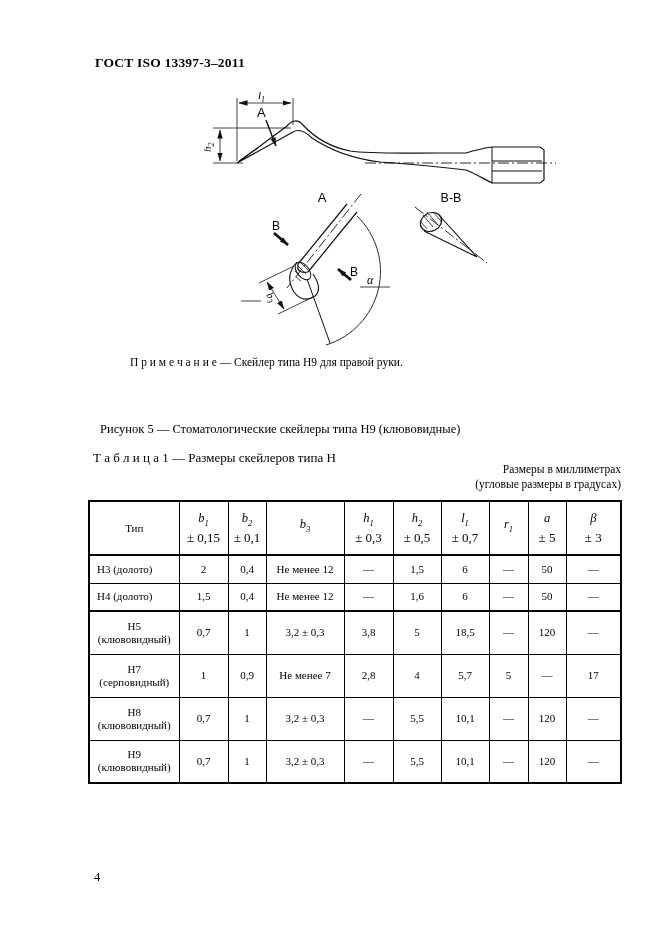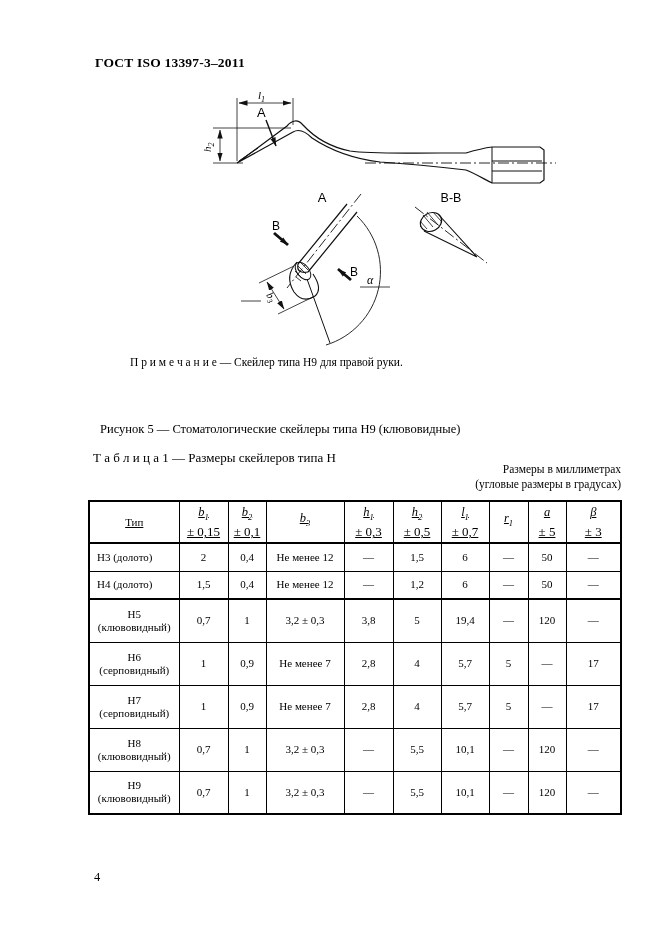--- a/index.html
+++ b/index.html
@@ -14,21 +14,21 @@
   .fig-caption{position:absolute;left:100px;top:378px;width:520px;text-align:left;font-size:12.5px;margin-top:44px;}
   .tbl-title{position:absolute;left:93px;top:450px;font-size:13px;}
   .units-note{position:absolute;right:40px;top:462px;text-align:right;font-size:11.5px;line-height:15px;}
   .dim-table{
     position:absolute;left:88px;top:500px;width:534px;
     border-collapse:collapse;table-layout:fixed;
     border:2px solid #000;font-family:"Liberation Serif",serif;
   }
   .dim-table th,.dim-table td{border:1px solid #000;font-weight:normal;
     font-size:11px;text-align:center;vertical-align:middle;padding:1px 2px;line-height:13px;}
-  .dim-table thead tr{height:42px;text-decoration:underline;}
+  .dim-table thead tr{height:54px;}
   .dim-table thead th{border-bottom:2px solid #000;}
   .hdr-sym{font-style:italic;font-size:12.5px;}
   .hdr-sym sub{font-size:8.5px;font-style:italic;}
   .hdr-tol{font-size:13px;margin-top:2px;}
   .dim-table tbody tr{height:28px;}
   .dim-table tbody tr.double{height:43px;margin-top:30px;}
   .dim-table tbody tr.single td.c-type{text-align:left;padding-left:7px;}
   .dim-table tbody tr.group-end td{border-bottom:2px solid #000;}
   .page-number{position:absolute;left:94px;top:870px;font-size:12.5px;}
   text{fill:#000;}
@@ -201,77 +201,62 @@
 
     <tr class="single group-end">
       <td class="c-type">
             <div>Н4 (долото)</div>
             <div></div>
           </td>
       <td>1,5</td>
       <td>0,4</td>
       <td>Не менее 12</td>
       <td>—</td>
-      <td>1,2</td>
+      <td>1,6</td>
       <td>6</td>
       <td>—</td>
       <td>50</td>
       <td>—</td>
     </tr>
 
     <tr class="double">
       <td class="c-type">
             <div>Н5</div>
             <div>(клювовидный)</div>
           </td>
       <td>0,7</td>
       <td>1</td>
       <td>3,2 ± 0,3</td>
       <td>3,8</td>
       <td>5</td>
-      <td>19,4</td>
+      <td>18,5</td>
       <td>—</td>
       <td>120</td>
       <td>—</td>
     </tr>
 
-    <tr class="double">
-      <td class="c-type">
-            <div>Н6</div>
+
+    <tr class="double">
+      <td class="c-type">
+            <div>Н7</div>
             <div>(серповидный)</div>
           </td>
       <td>1</td>
       <td>0,9</td>
       <td>Не менее 7</td>
       <td>2,8</td>
       <td>4</td>
       <td>5,7</td>
       <td>5</td>
       <td>—</td>
       <td>17</td>
     </tr>
 
     <tr class="double">
       <td class="c-type">
-            <div>Н7</div>
-            <div>(серповидный)</div>
-          </td>
-      <td>1</td>
-      <td>0,9</td>
-      <td>Не менее 7</td>
-      <td>2,8</td>
-      <td>4</td>
-      <td>5,7</td>
-      <td>5</td>
-      <td>—</td>
-      <td>17</td>
-    </tr>
-
-    <tr class="double">
-      <td class="c-type">
             <div>Н8</div>
             <div>(клювовидный)</div>
           </td>
       <td>0,7</td>
       <td>1</td>
       <td>3,2 ± 0,3</td>
       <td>—</td>
       <td>5,5</td>
       <td>10,1</td>
       <td>—</td>

